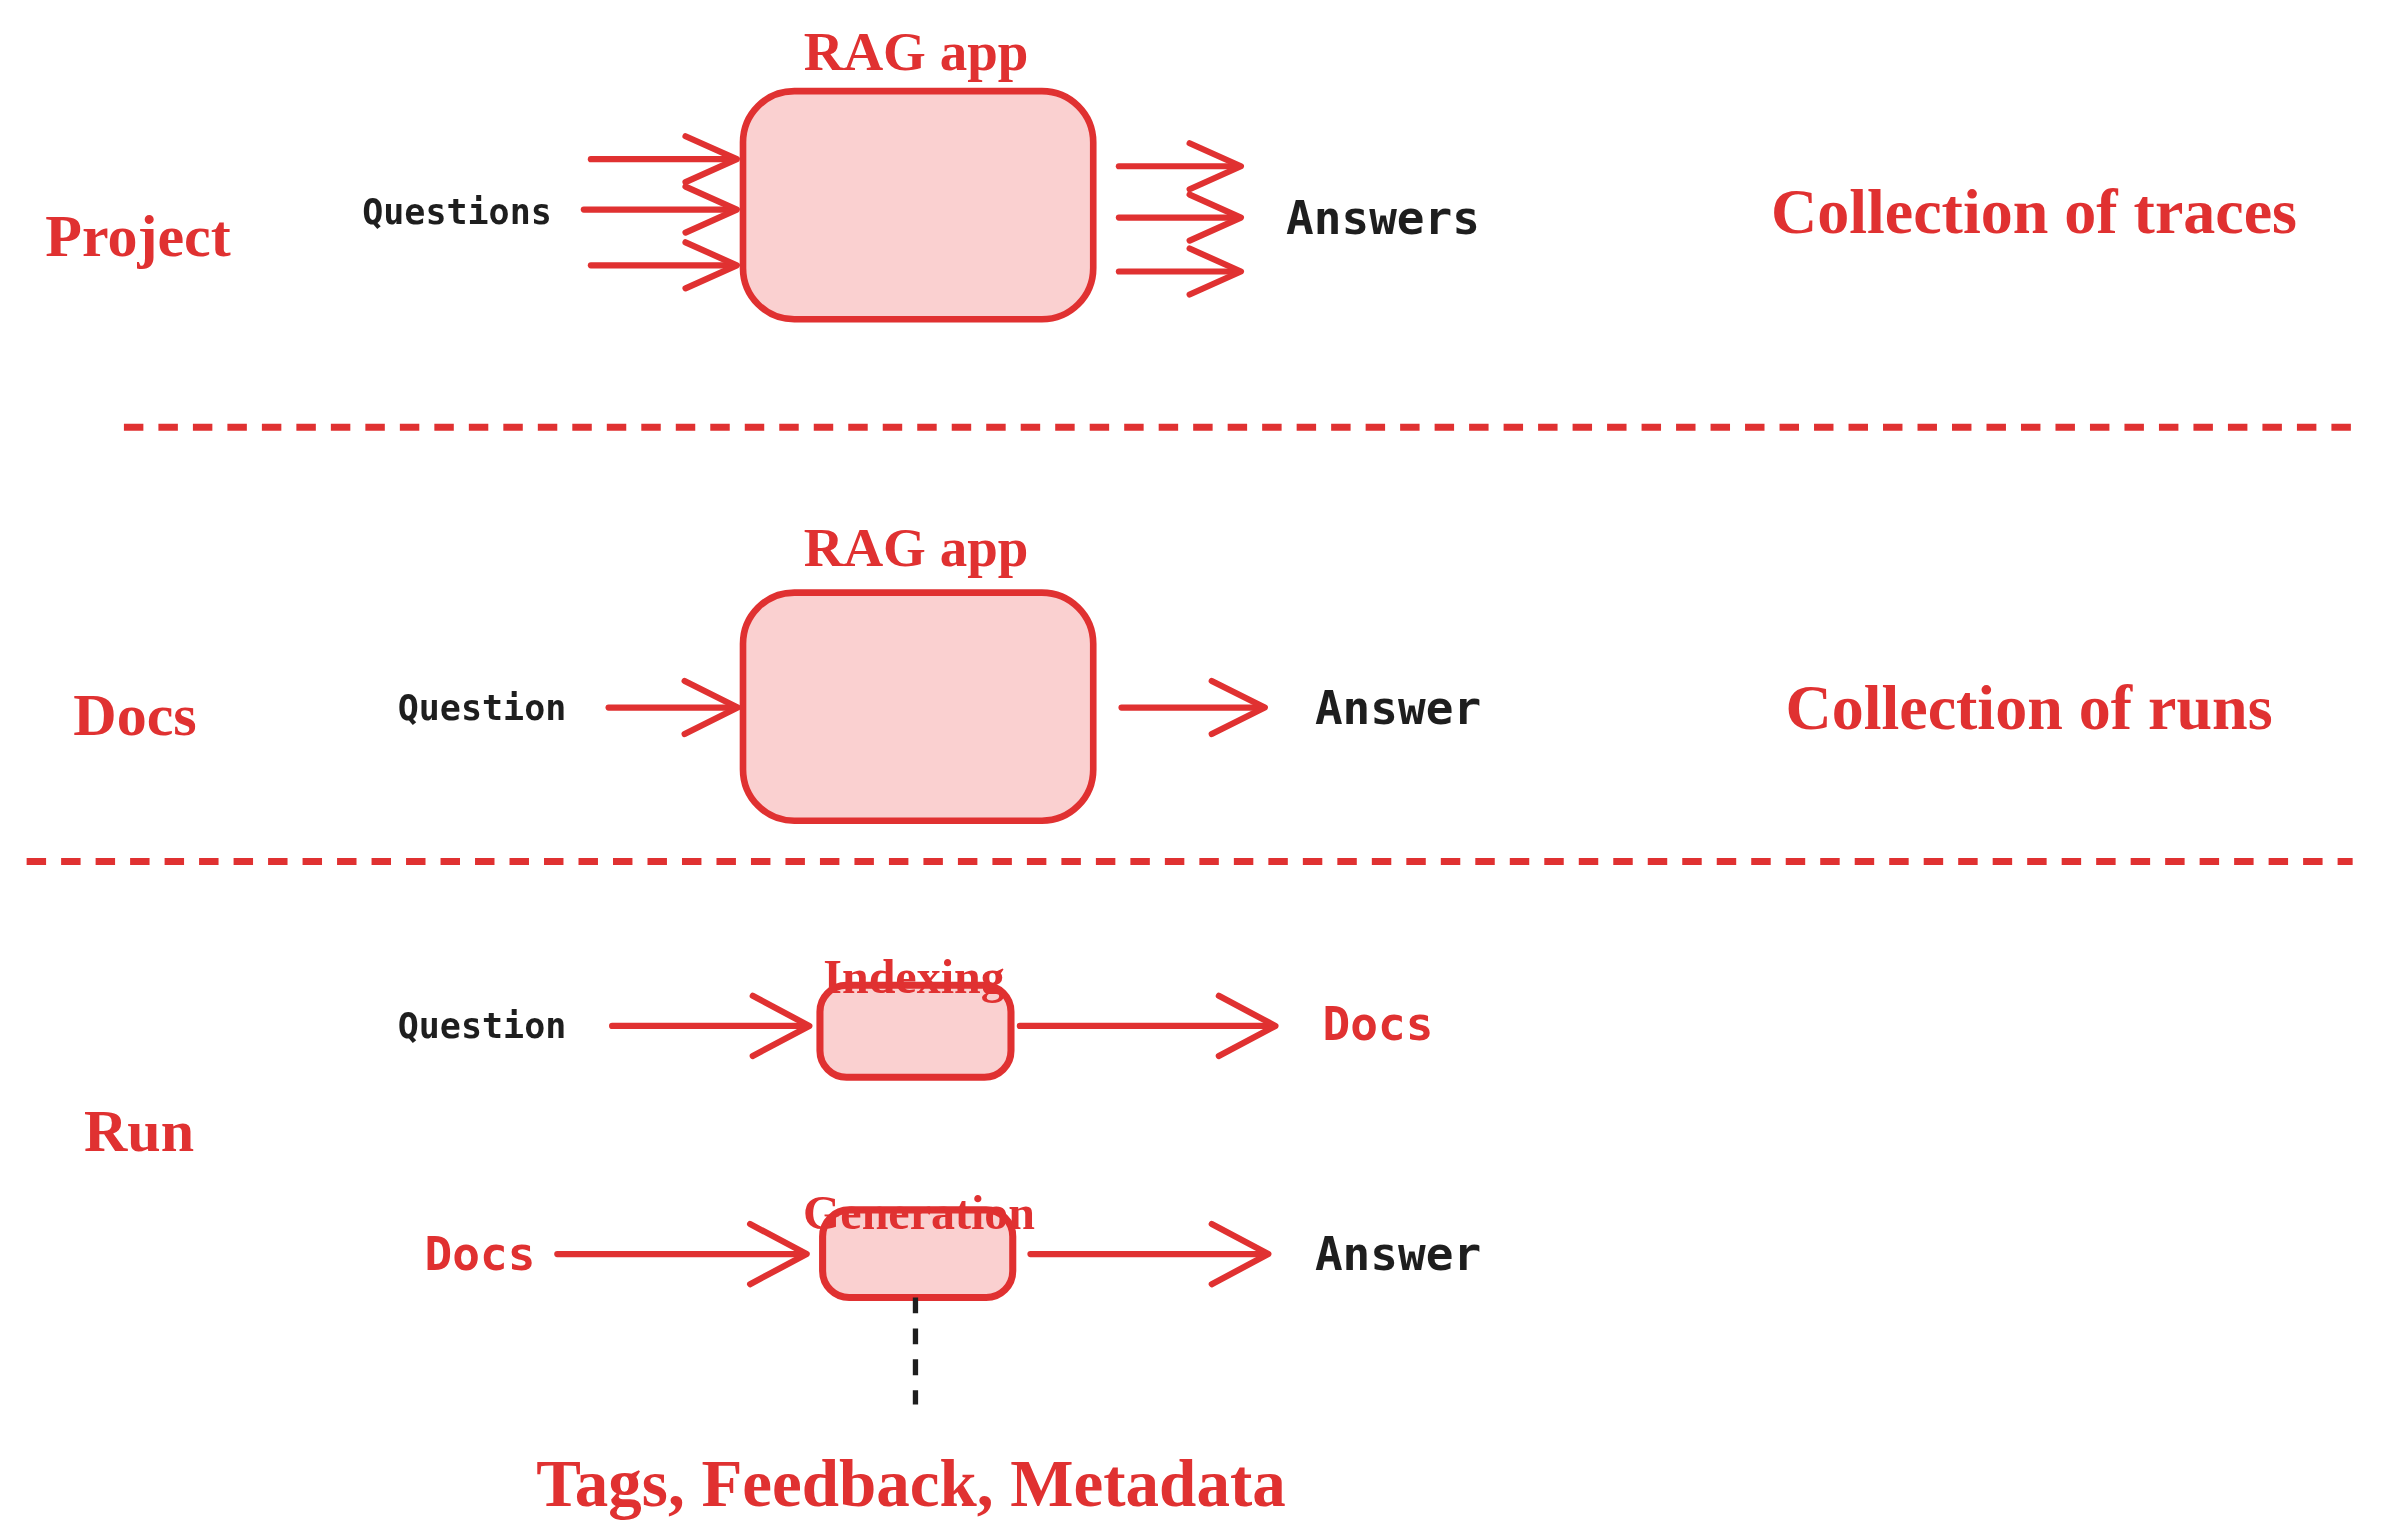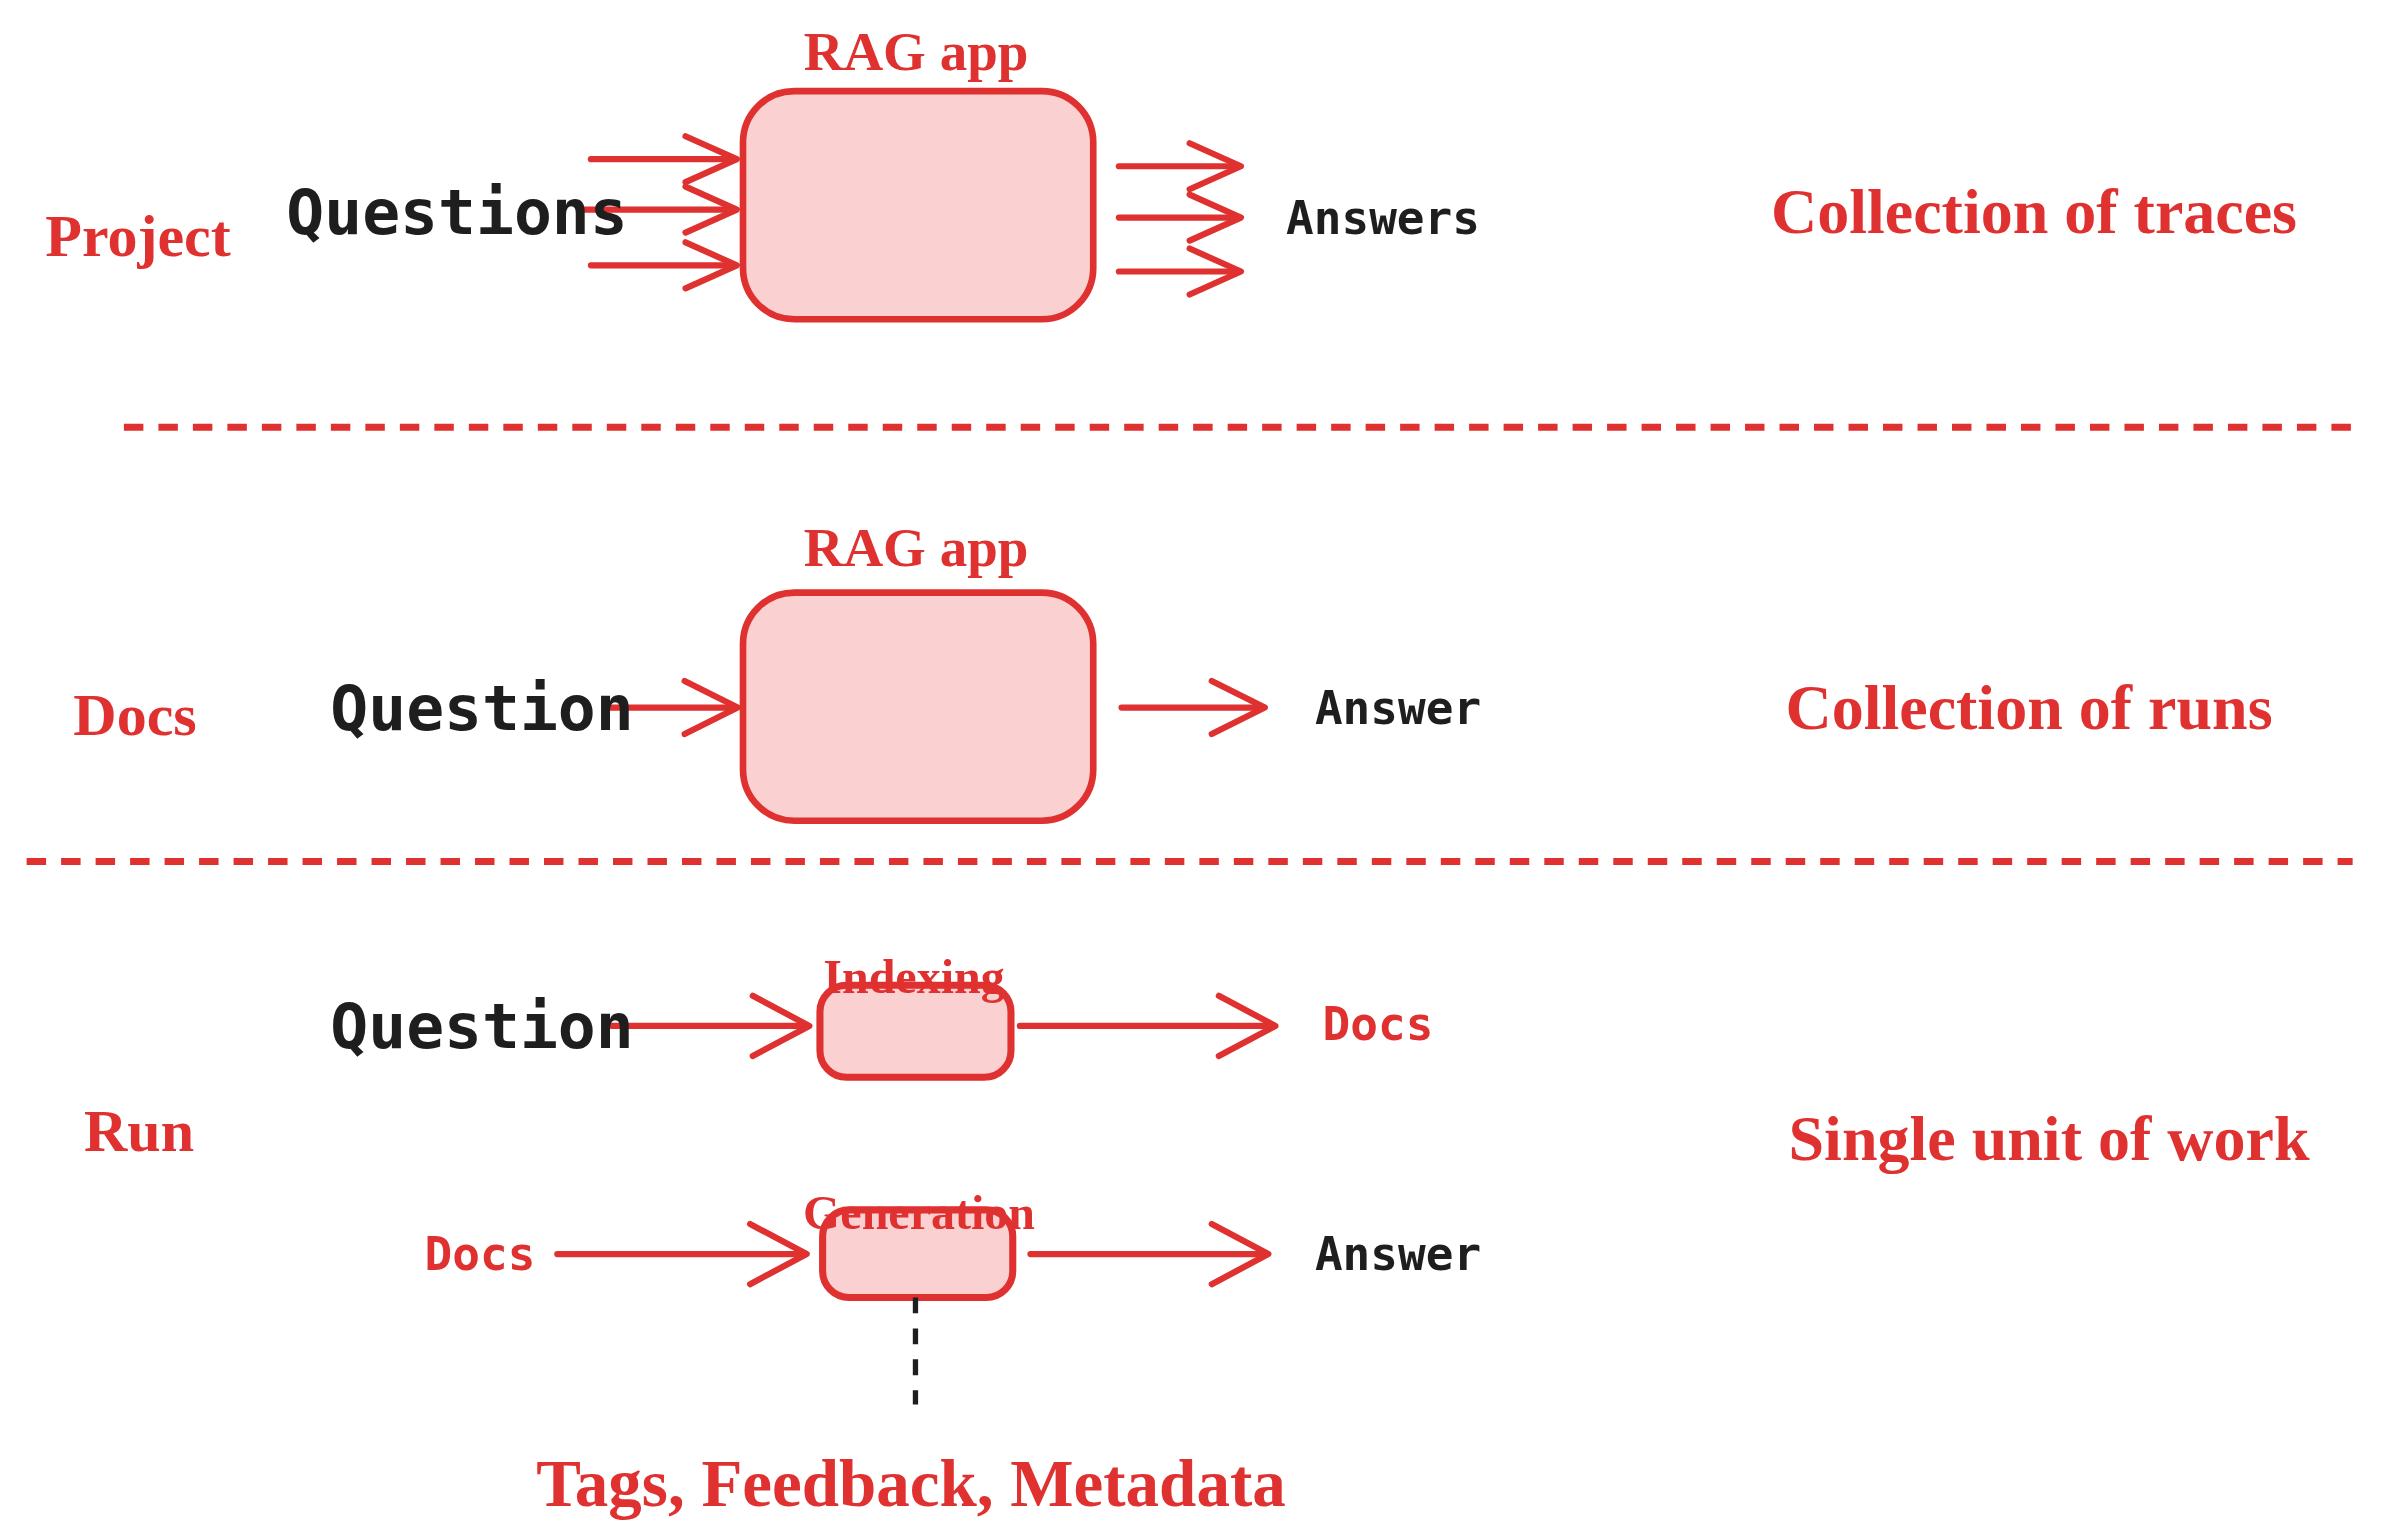--- a/index.html
+++ b/index.html
@@ -28,21 +28,21 @@
     font-family: "DejaVu Sans Mono", "Liberation Mono", monospace;
     font-weight: 700;
     color: var(--ink);
   }
   .mono.red { color: var(--red); }
 
   .f-row   { font-size: 60px; }   
   .f-note  { font-size: 64px; }   
   .f-box   { font-size: 55px; }   
   .f-sub   { font-size: 48px; margin-top: 34px; }   
-  .f-io    { font-size: 63px; }   
+  .f-io    { font-size: 35px; }   
   .f-io2   { font-size: 46px; }   
   .f-tags  { font-size: 67px; }   
 
   .box { fill: var(--pink-fill); stroke: var(--red); }
   .wire { stroke: var(--red); fill: none; stroke-linecap: round; stroke-linejoin: round; }
   .sep { stroke: var(--red); stroke-width: 8; stroke-dasharray: 22 17; }
   .drop { stroke: var(--ink); stroke-width: 6; stroke-dasharray: 18 17; }
 </style>
 </head>
 <body>
@@ -141,18 +141,17 @@
   <div class="t hand f-row" style="left:139px; top:1131px;">Run</div>
 
   <div class="t mono f-io" style="left:482px; top:1026px;">Question</div>
   <div class="t hand f-sub" style="left:914px; top:943px;">Indexing</div>
   <div class="t mono red f-io2" style="left:1378px; top:1024px;">Docs</div>
 
   <div class="t mono red f-io2" style="left:480px; top:1254px;">Docs</div>
   <div class="t hand f-sub" style="left:919px; top:1179px;">Generation</div>
   <div class="t mono f-io2" style="left:1398px; top:1254px;">Answer</div>
 
-  <div class="t hand f-note" style="left:2049px; top:1139px;">Single unit of work</div>
 
   <div class="t hand f-tags" style="left:911px; top:1483px;">Tags, Feedback, Metadata</div>
 
 </div>
 
 
 </body></html>

